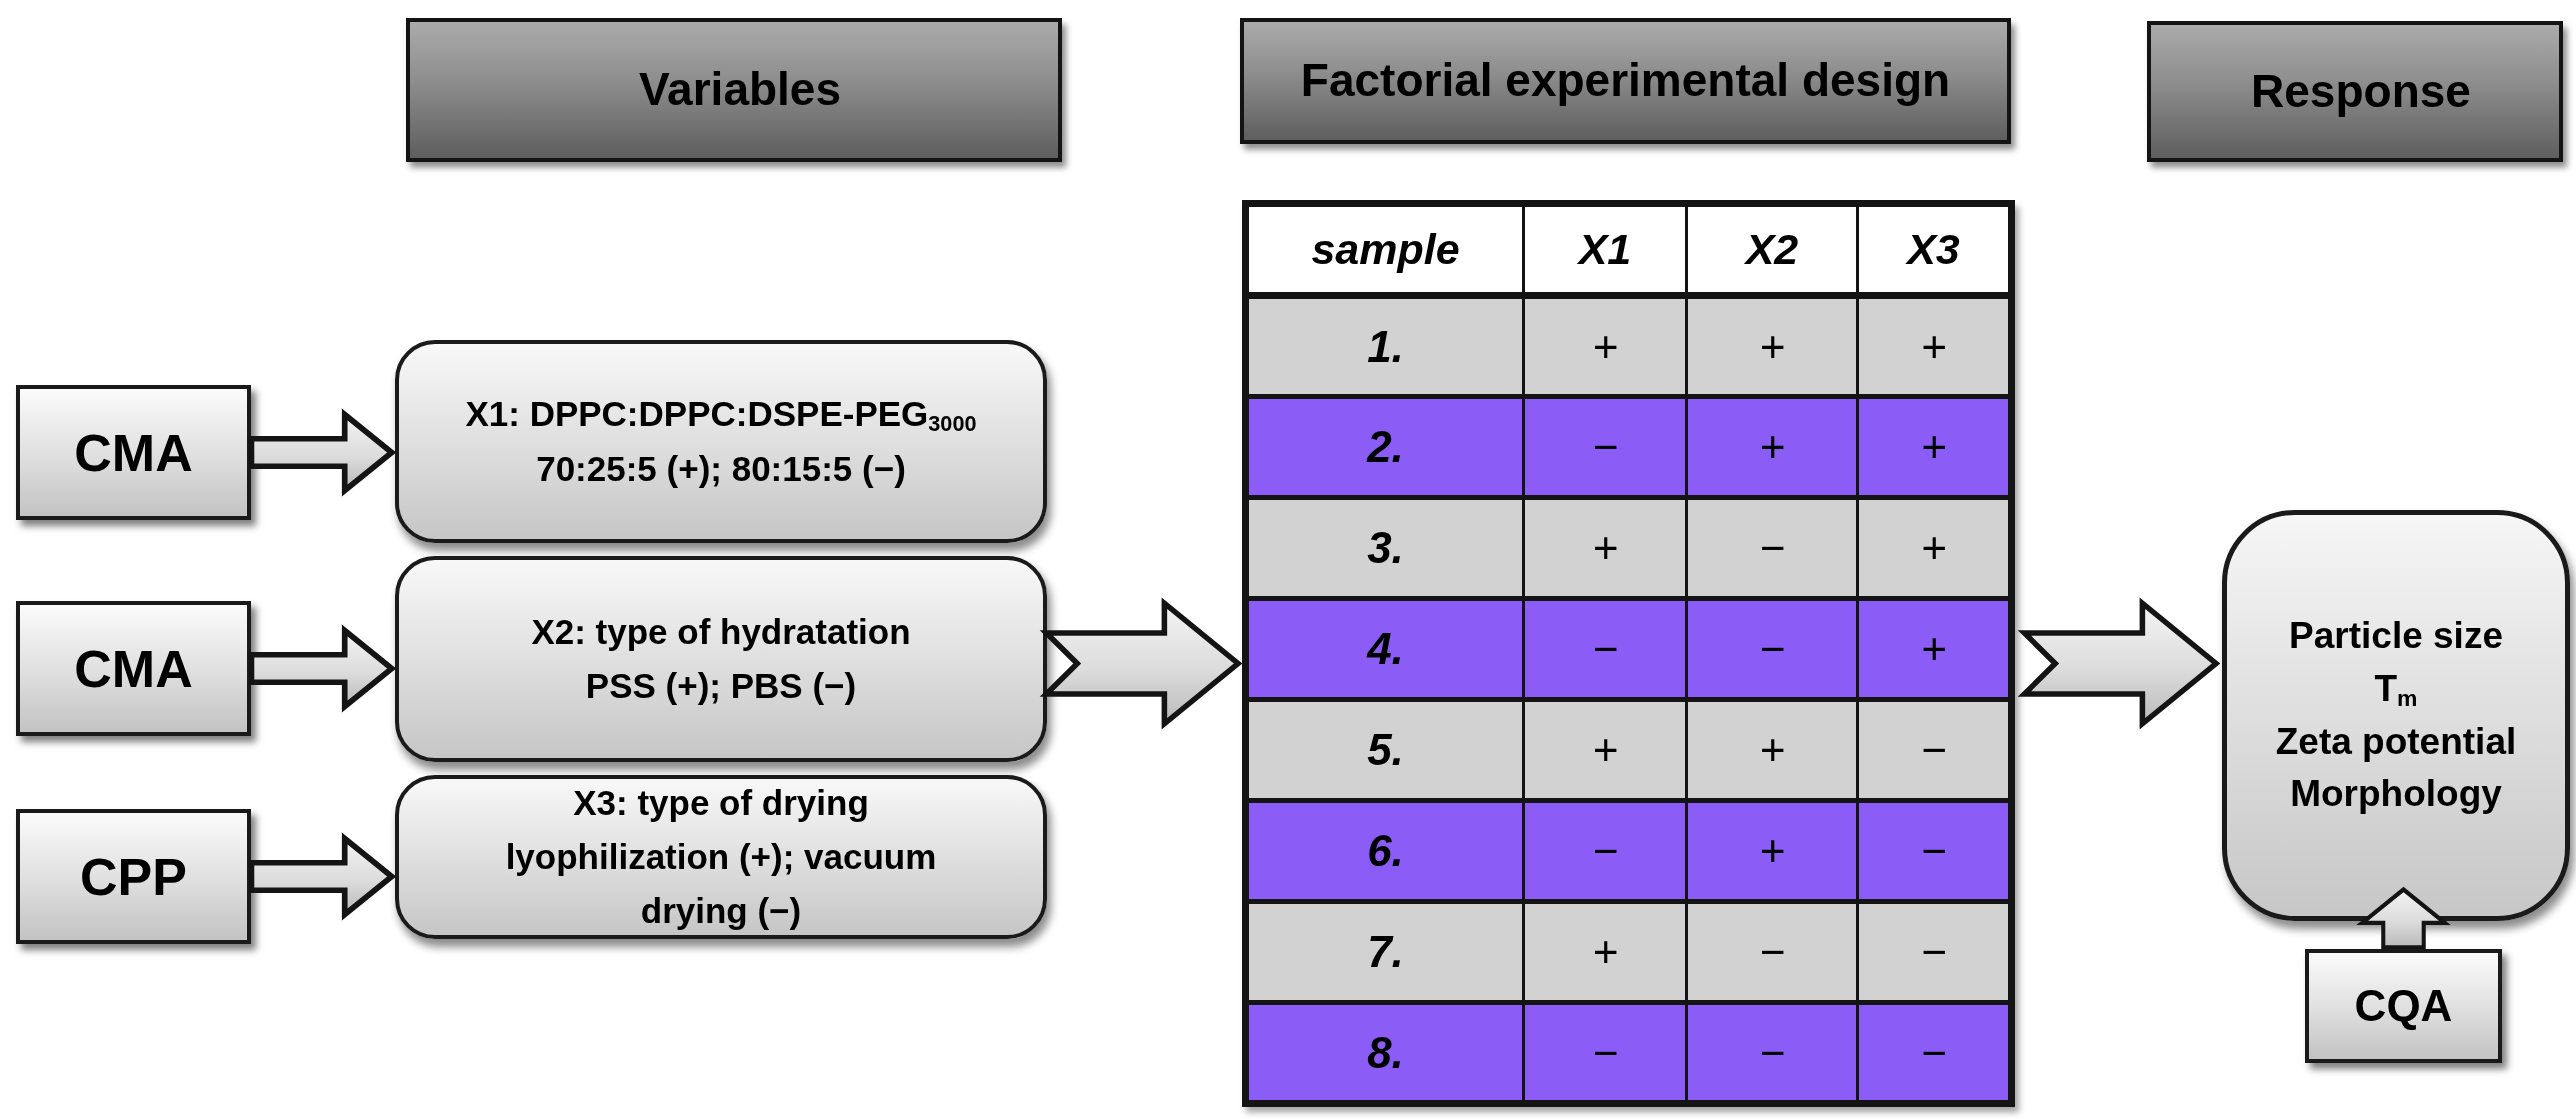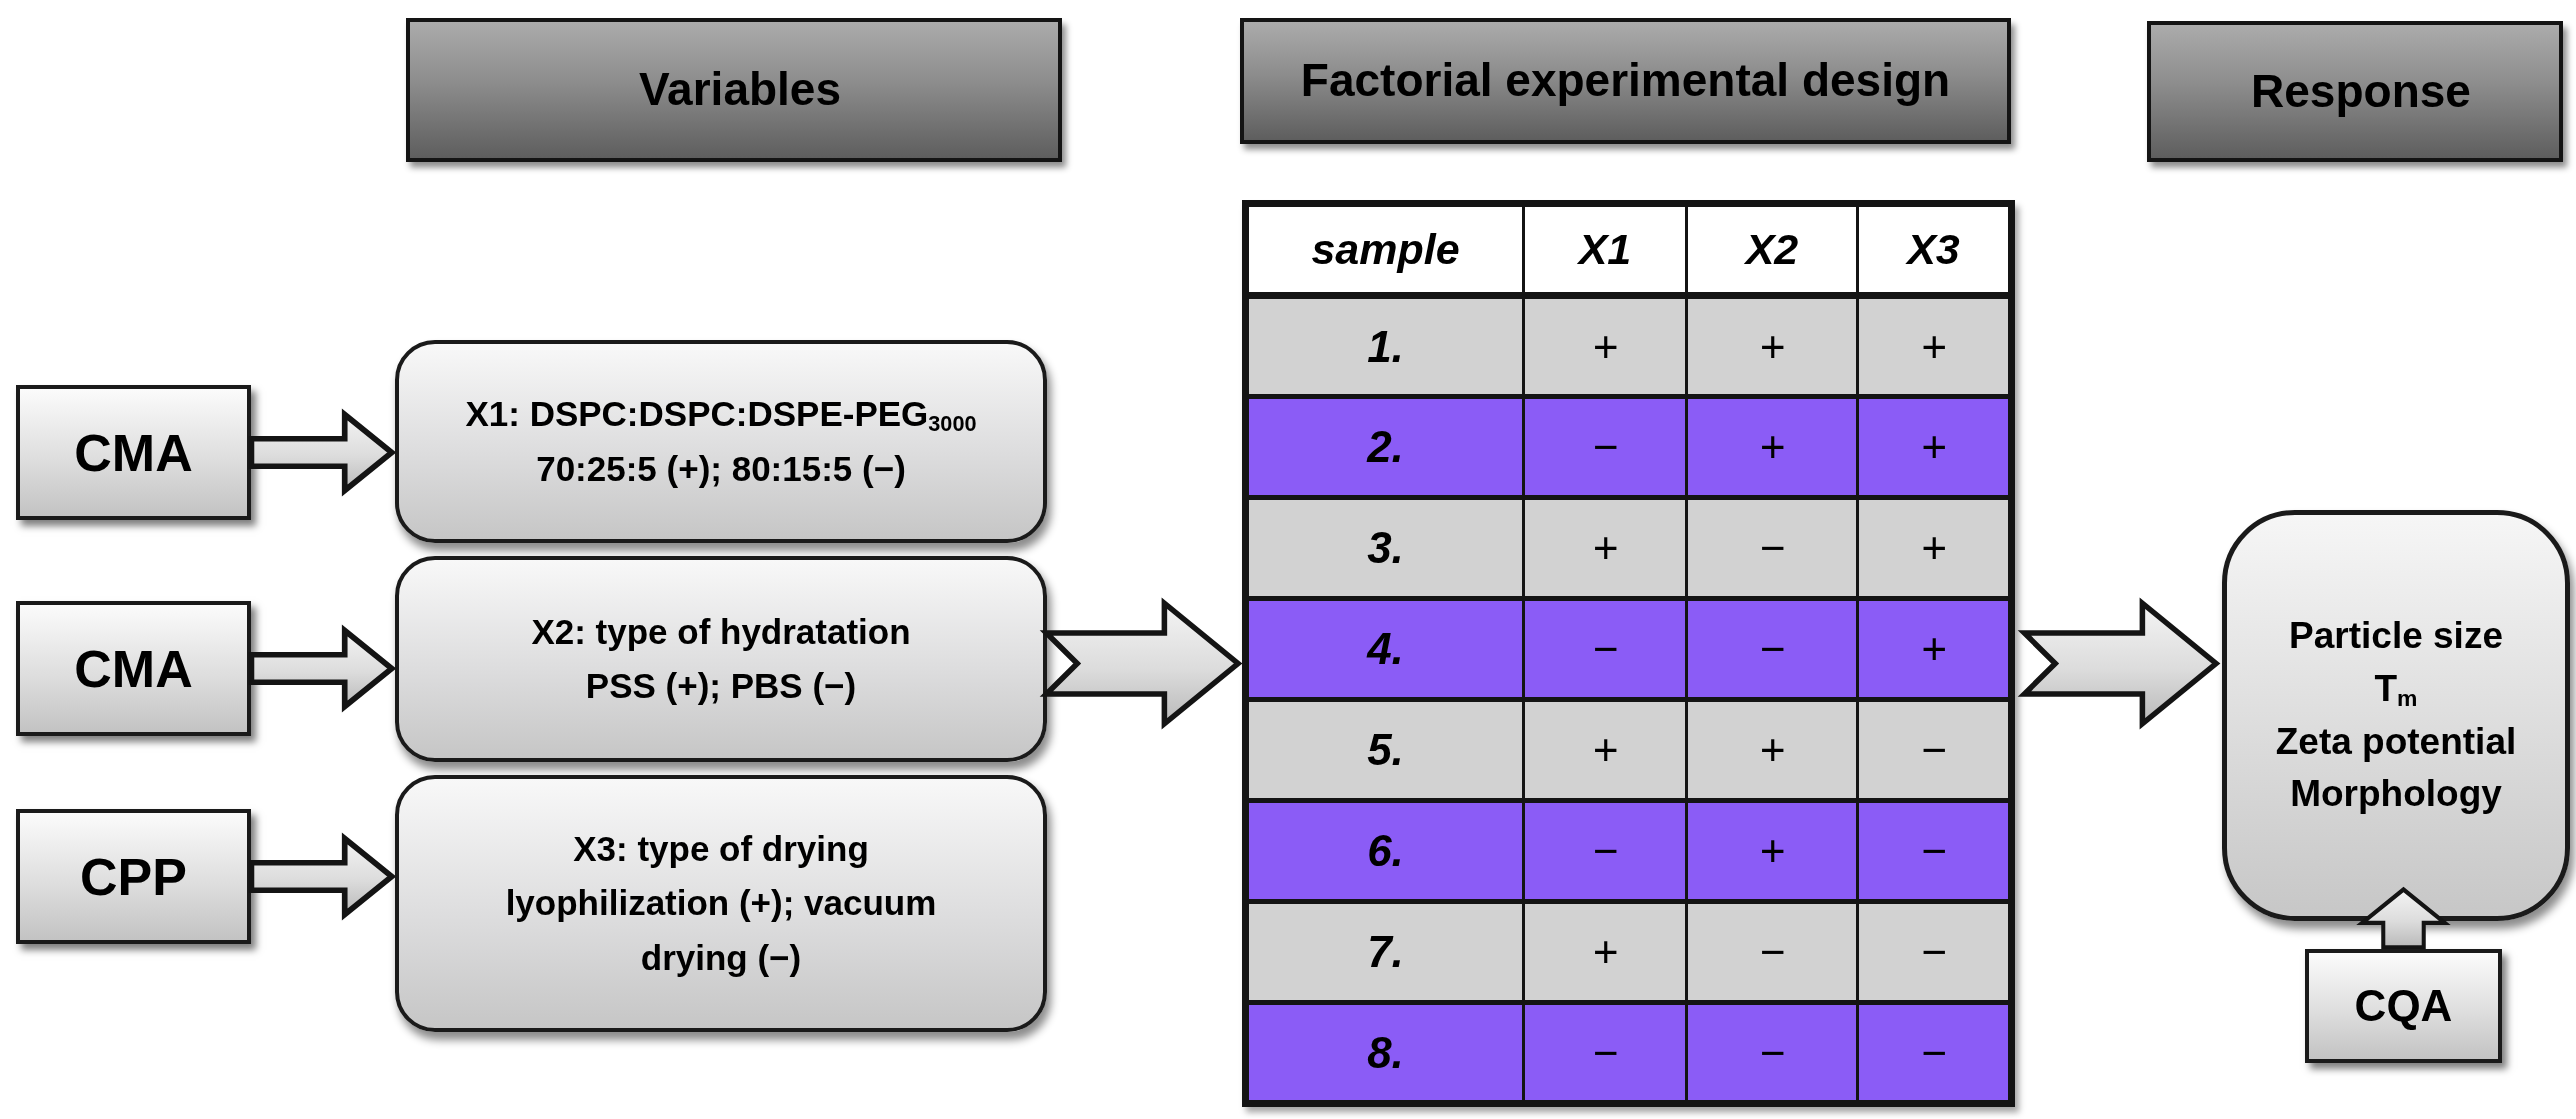--- a/index.html
+++ b/index.html
@@ -105,28 +105,28 @@
     <polygon points="3,38 118,38 118,8 176,55 118,102 118,72 3,72" fill="url(#arrowGrad)" stroke="#141414" stroke-width="7"></polygon>
   </svg>
   <svg class="arr" style="left:249px;top:624px;width:146px;height:89px;" viewBox="0 0 180 110" preserveAspectRatio="none">
     <polygon points="3,38 118,38 118,8 176,55 118,102 118,72 3,72" fill="url(#arrowGrad)" stroke="#141414" stroke-width="7"></polygon>
   </svg>
   <svg class="arr" style="left:249px;top:832px;width:146px;height:89px;" viewBox="0 0 180 110" preserveAspectRatio="none">
     <polygon points="3,38 118,38 118,8 176,55 118,102 118,72 3,72" fill="url(#arrowGrad)" stroke="#141414" stroke-width="7"></polygon>
   </svg>
 
   <div class="var-box" style="left:395px;top:340px;width:652px;height:203px;">
-    <div class="var-line"><span>X1: DSPC:DSPC:DSPE-PEG</span><span class="sub">3000</span></div>
+    <div class="var-line"><span>X1: DPPC:DPPC:DSPE-PEG</span><span class="sub">3000</span></div>
     <div class="var-line">70:25:5 (+); 80:15:5 (−)</div>
   </div>
   <div class="var-box" style="left:395px;top:556px;width:652px;height:206px;">
     <div class="var-line">X2: type of hydratation</div>
     <div class="var-line">PSS (+); PBS (−)</div>
   </div>
-  <div class="var-box" style="left:395px;top:775px;width:652px;height:257px;">
+  <div class="var-box" style="left:395px;top:775px;width:652px;height:164px;">
     <div class="var-line">X3: type of drying</div>
     <div class="var-line">lyophilization (+); vacuum</div>
     <div class="var-line">drying (−)</div>
   </div>
 
   <svg class="arr" style="left:1044px;top:597px;width:198px;height:133px;" viewBox="0 0 250 170" preserveAspectRatio="none">
     <polygon points="3,46 152,46 152,8 245,85 152,162 152,124 3,124 42,85" fill="url(#arrowGrad)" stroke="#141414" stroke-width="7"></polygon>
   </svg>
 
   <table class="design">

